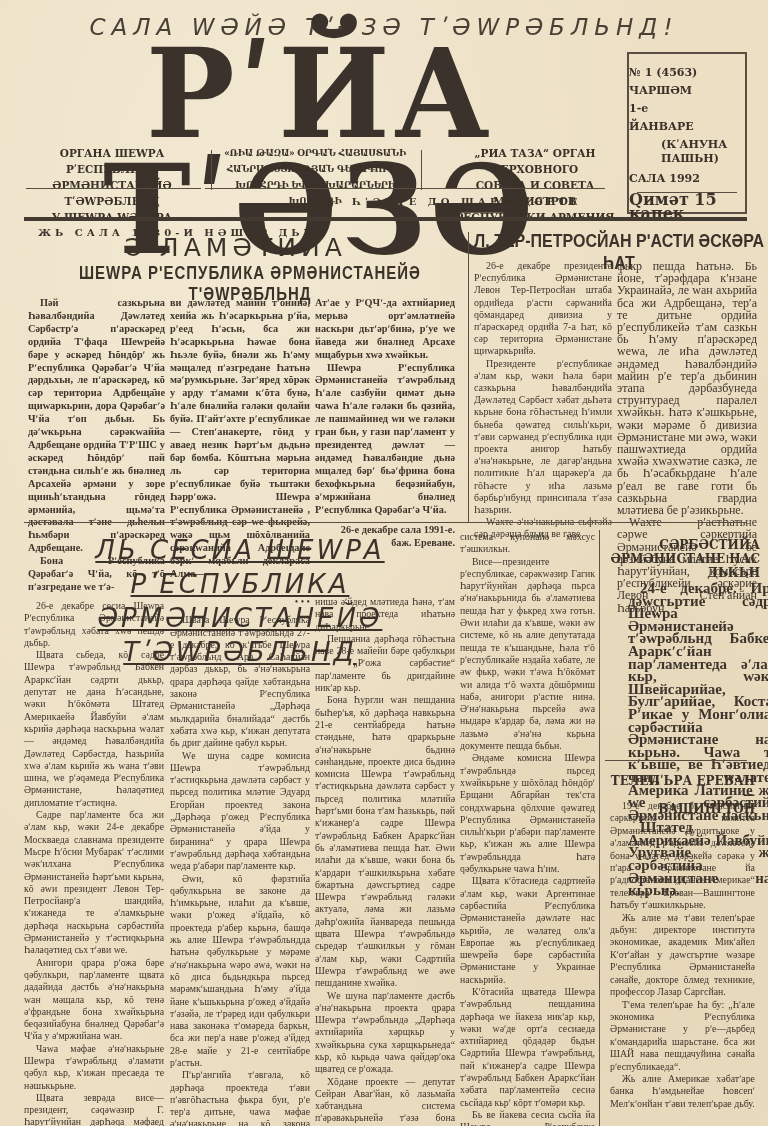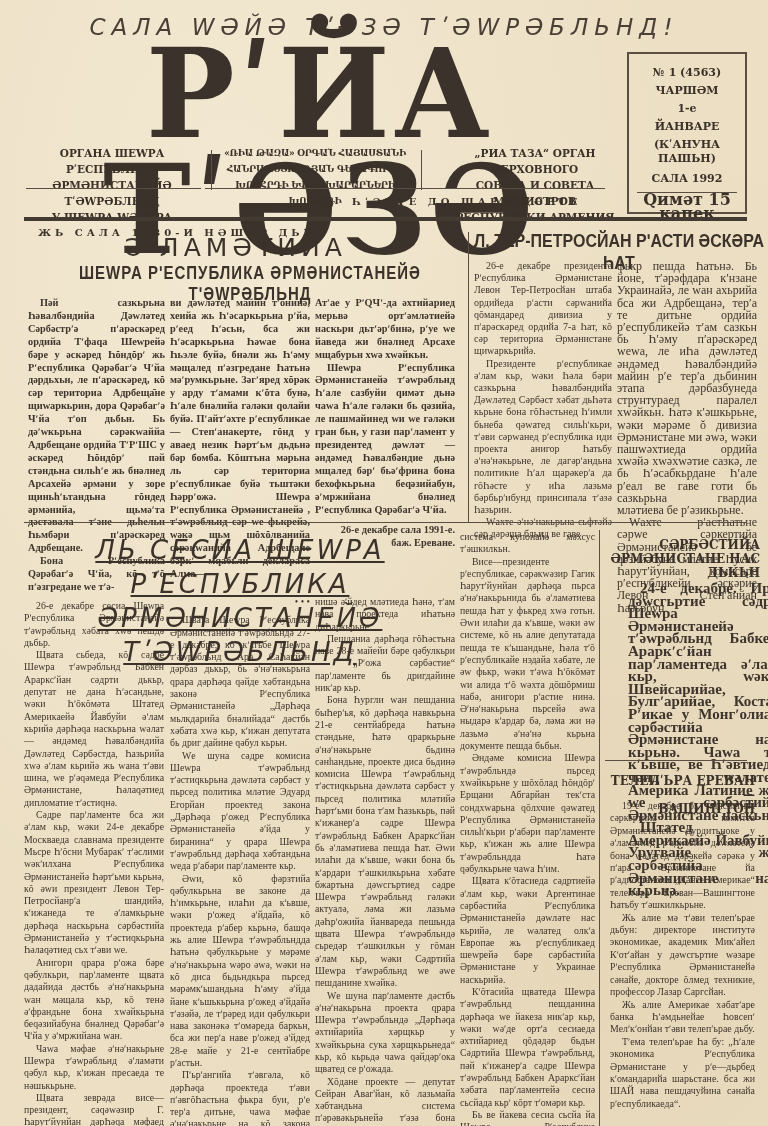--- a/index.html
+++ b/index.html
@@ -27,21 +27,21 @@
     font-size:10.5px; line-height:16px; text-align:center; color:#3a3128; }
   .sub1 { left:22px; width:180px; }
   .sub2 { left:215px; width:200px; font-size:9px; letter-spacing:-0.3px; }
   .sub3 { left:440px; width:190px; }
   .vdiv { width:1px; background:#5a4e43; }
   .hline { height:1px; background:#5a4e43; }
   .tagline { top:196px; font-family:"DejaVu Serif", serif; font-weight:bold;
     font-size:10px; letter-spacing:4px; color:#3a3128; }
   .bullet { width:8px; height:8px; border-radius:50%; background:#3a3128; }
   .issuebox { left:627px; top:52px; width:120px; height:162px; border:2px solid #5a4e43;
-    box-sizing:border-box; text-align:center; font-family:"DejaVu Serif", serif;
+    box-sizing:border-box; font-family:"DejaVu Serif", serif;
     font-weight:bold; font-size:11px; color:#3a3128; }
   .issuebox div { line-height:14px; }
   .thickrule { height:4px; background:#433a31; }
 
   
   .h-sans { font-family:"Liberation Sans", sans-serif; font-weight:bold; color:#3b322a; }
   .h-sanslight { font-family:"DejaVu Sans", sans-serif; color:#3b322a; }
 
   .col { position:absolute; font-family:"Liberation Serif", serif; font-size:10.3px;
     line-height:12.9px; text-align:justify; color:#3e352c; }
@@ -80,21 +80,21 @@
 
   <div class="abs tagline" style="left:38px;margin-top:31px;">ЖЬ САЛА 1930-И НƏШЬР ДЬБƏ</div>
   <div class="abs bullet" style="left:325px; top:200px;"></div>
   <div class="abs tagline" style="left:352px;">ҺʹƏВТЕ ДО ЩАРА ДƏРТЕ</div>
 
   <div class="abs issuebox">
     <div style="margin-top:12px;">№ 1 (4563)</div>
     <div style="margin-top:4px;">ЧАРШƏМ</div>
     <div style="margin-top:4px;">1-е</div>
     <div style="margin-top:4px;">ЙАНВАРЕ</div>
-    <div style="margin-top:4px; padding:0 22px;">(КʹАНУНА ПАШЬН)</div>
+    <div style="margin-top:4px; padding:0 32px;">(КʹАНУНА ПАШЬН)</div>
     <div style="margin-top:6px;">САЛА 1992</div>
     <div style="margin:6px 8px 0; height:1px; background:#5a4e43;"></div>
     <div style="margin-top:0; font-size:16px;">Qимəт 15 капек</div>
   </div>
 
   <div class="abs thickrule" style="left:24px; top:217px; width:723px;"></div>
 
   <div class="abs h-sanslight" style="left:0; width:470px; top:233px; text-align:center; font-size:25px; letter-spacing:5px;">ƏʹЛАМƏТИЙА</div>
   <div class="abs h-sans" style="left:40px; width:420px; top:266px; text-align:center; font-size:15px; letter-spacing:1px; transform:scaleY(1.2);">ШЕWРА РʹЕСПУБЛИКА ƏРМƏНИСТАНЕЙƏ ТʹƏWРƏБЛЬНД</div>
 
@@ -178,18 +178,18 @@
 
   <div class="abs hline" style="left:605px; top:760px; width:142px;"></div>
 
   <div class="abs center" style="left:605px; width:150px; top:774px; font-family:'DejaVu Serif', serif; font-weight:bold; font-size:12px; line-height:14px;">
     <div>ТЕЛЕПʹЬРА ЕРЕВАН —</div>
     <div>ВАШИНГТОН</div>
   </div>
   <div class="col" style="left:610px; top:800px; width:145px; font-size:9.9px; line-height:12.4px;">
     <p>19-е декабре бь инисиатива сəркертийа комитеа Əрмəнистанейə дурдитьноке у əʹламатиед рʹадиоейə дəwлəтейə бона wəлатед дəрəкейə сəрəкə у пʹара Əрмəнистане йа рʹадиостансиа „Дəнге Америкае“ телепʹьра Ереван—Вашингтоне Һатьбу тʹəшкилкьрьне.</p>
     <p>Жь алие мə тʹəви телепʹьрае дьбун: директоре институтə экономикае, академик Микʹайел Кʹотʹайан у дəwсгьртие wəзаре Рʹеспублика Əрмəнистанейə сəнайе, докторе ŏлмед техникие, профессор Лазар Саргсйан.</p>
+    <p>Тʹема телепʹьрае Һа бу: „Һʹале экономика Рʹеспублика Əрмəнистане у рʹе—дьрбед кʹомандарийа шарьстане. бса жи ШАЙ нава пешдачуйина сəнайа рʹеспубликаеда“.</p>
     <p>Жь алие Америкае хəбатʹаре банка Һʹəмдьнейае Һовсепʹ Мелʹкʹонйан тʹəви телепʹьрае дьбу.</p>
-    <p>Тʹема телепʹьрае Һа бу: „Һʹале экономика Рʹеспублика Əрмəнистане у рʹе—дьрбед кʹомандарийа шарьстане. бса жи ШАЙ нава пешдачуйина сəнайа рʹеспубликаеда“.</p>
 
   </div>
 
 </div>
 
 </body></html>

